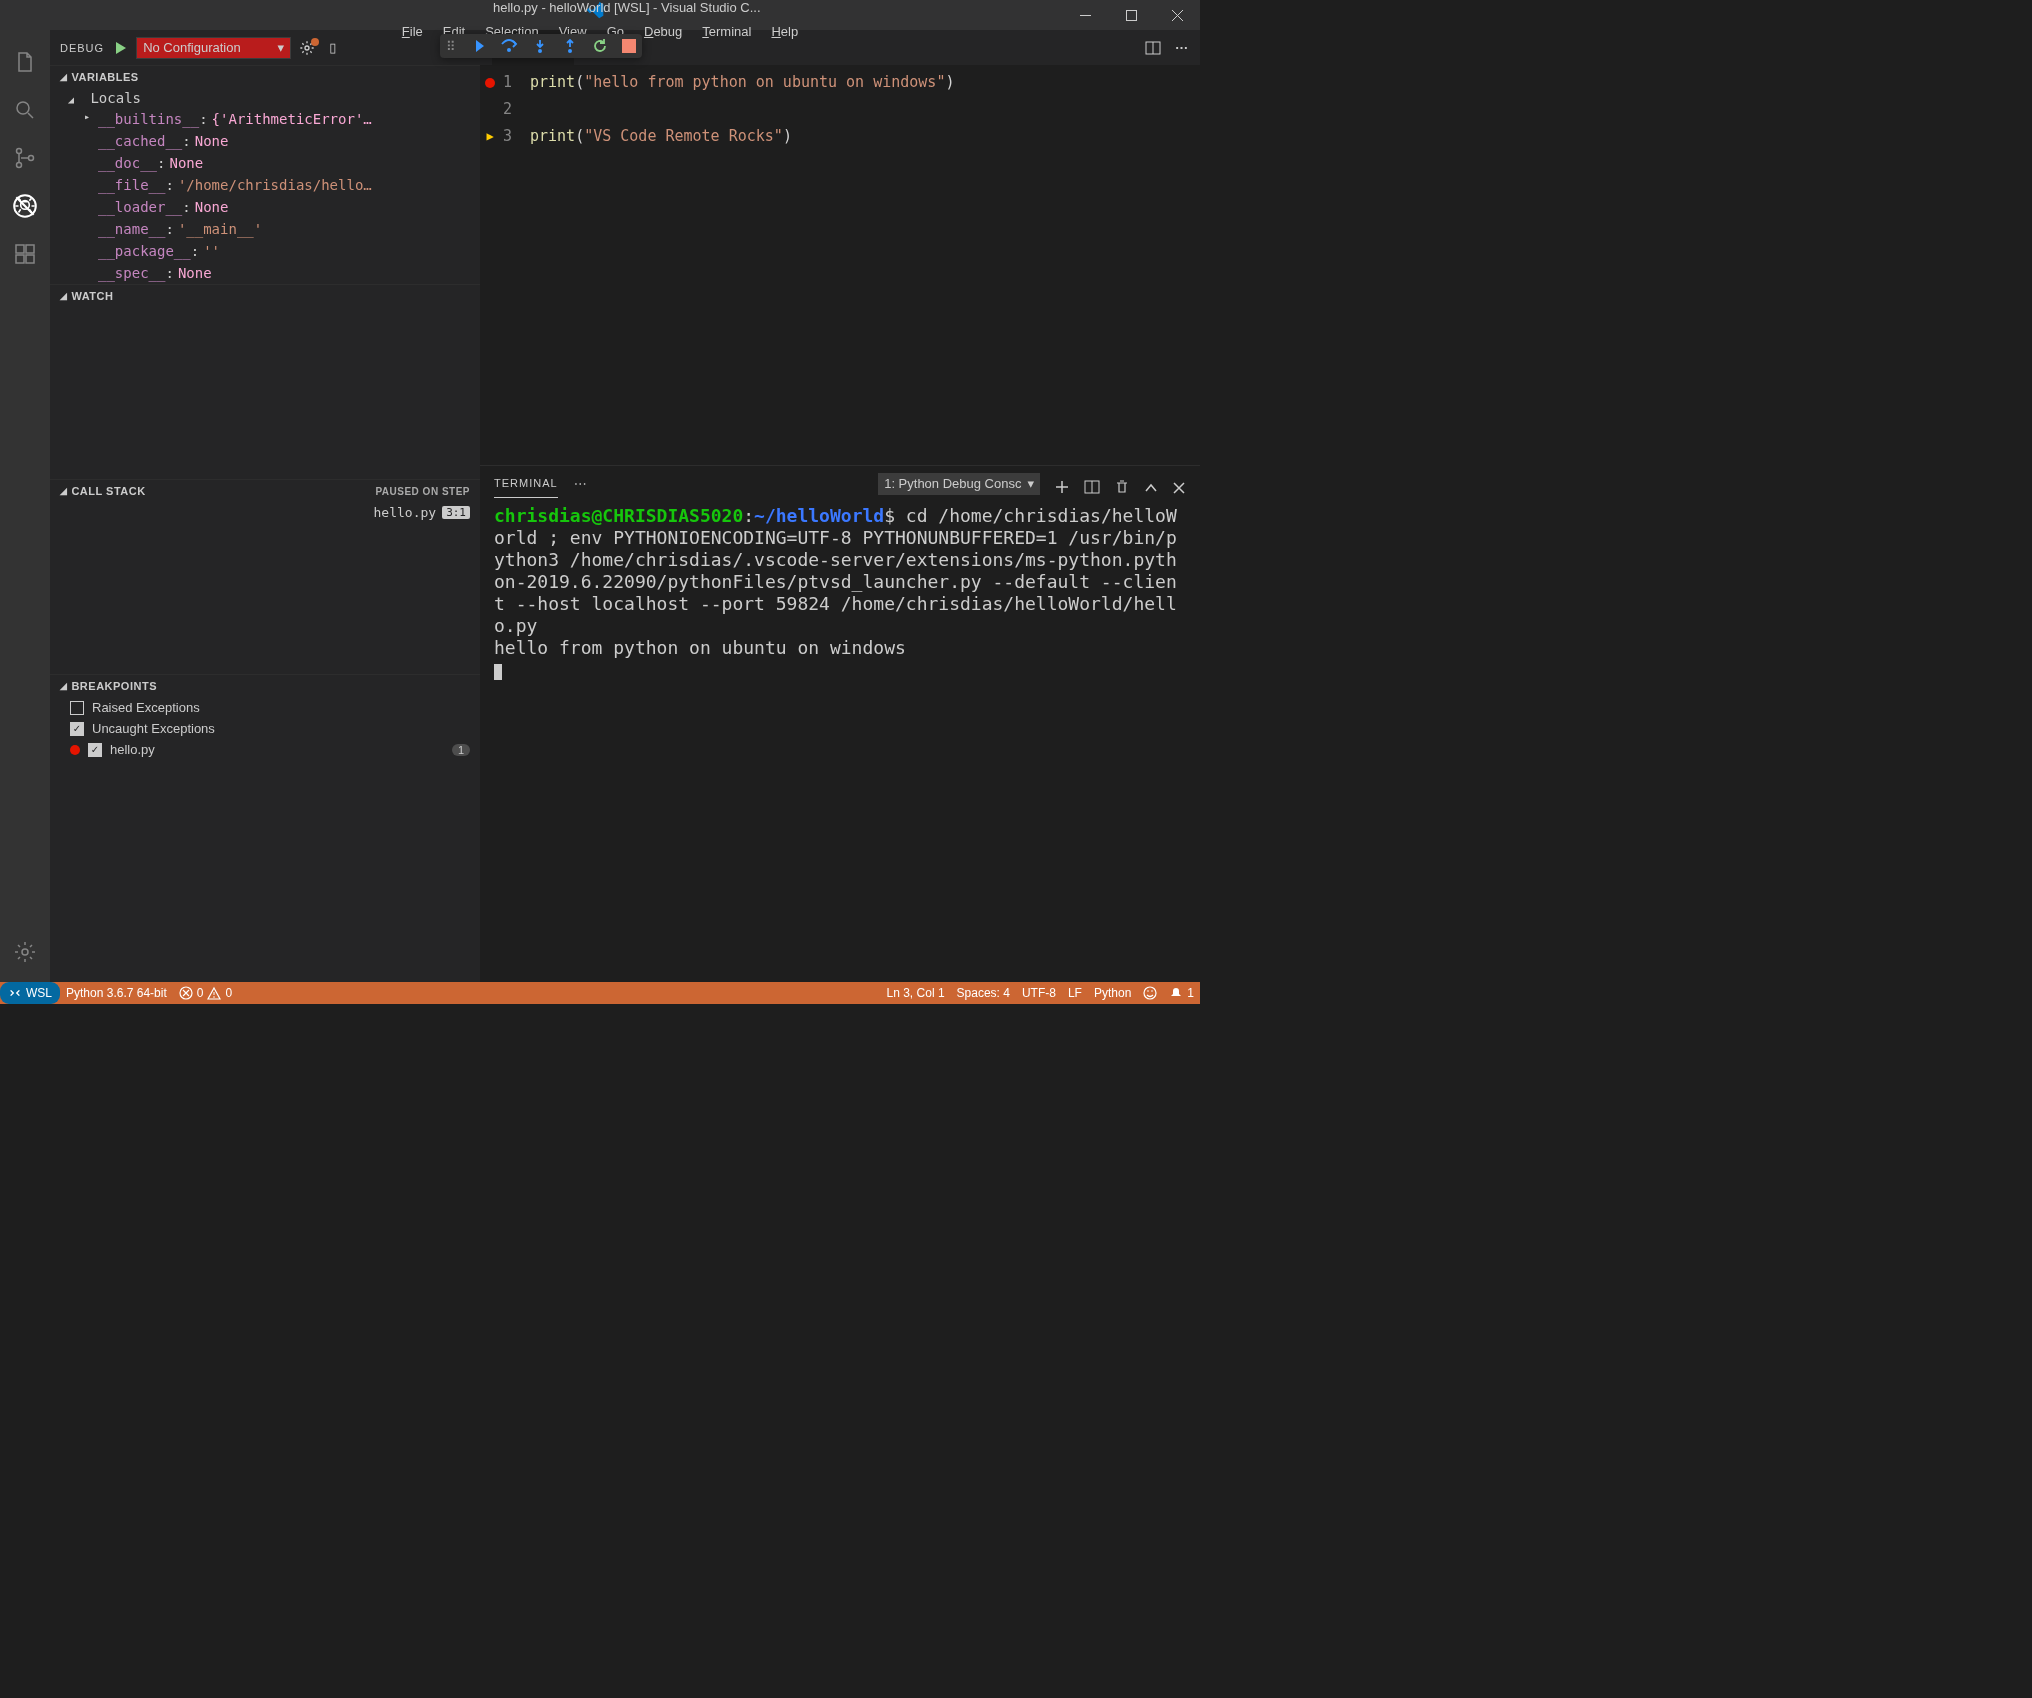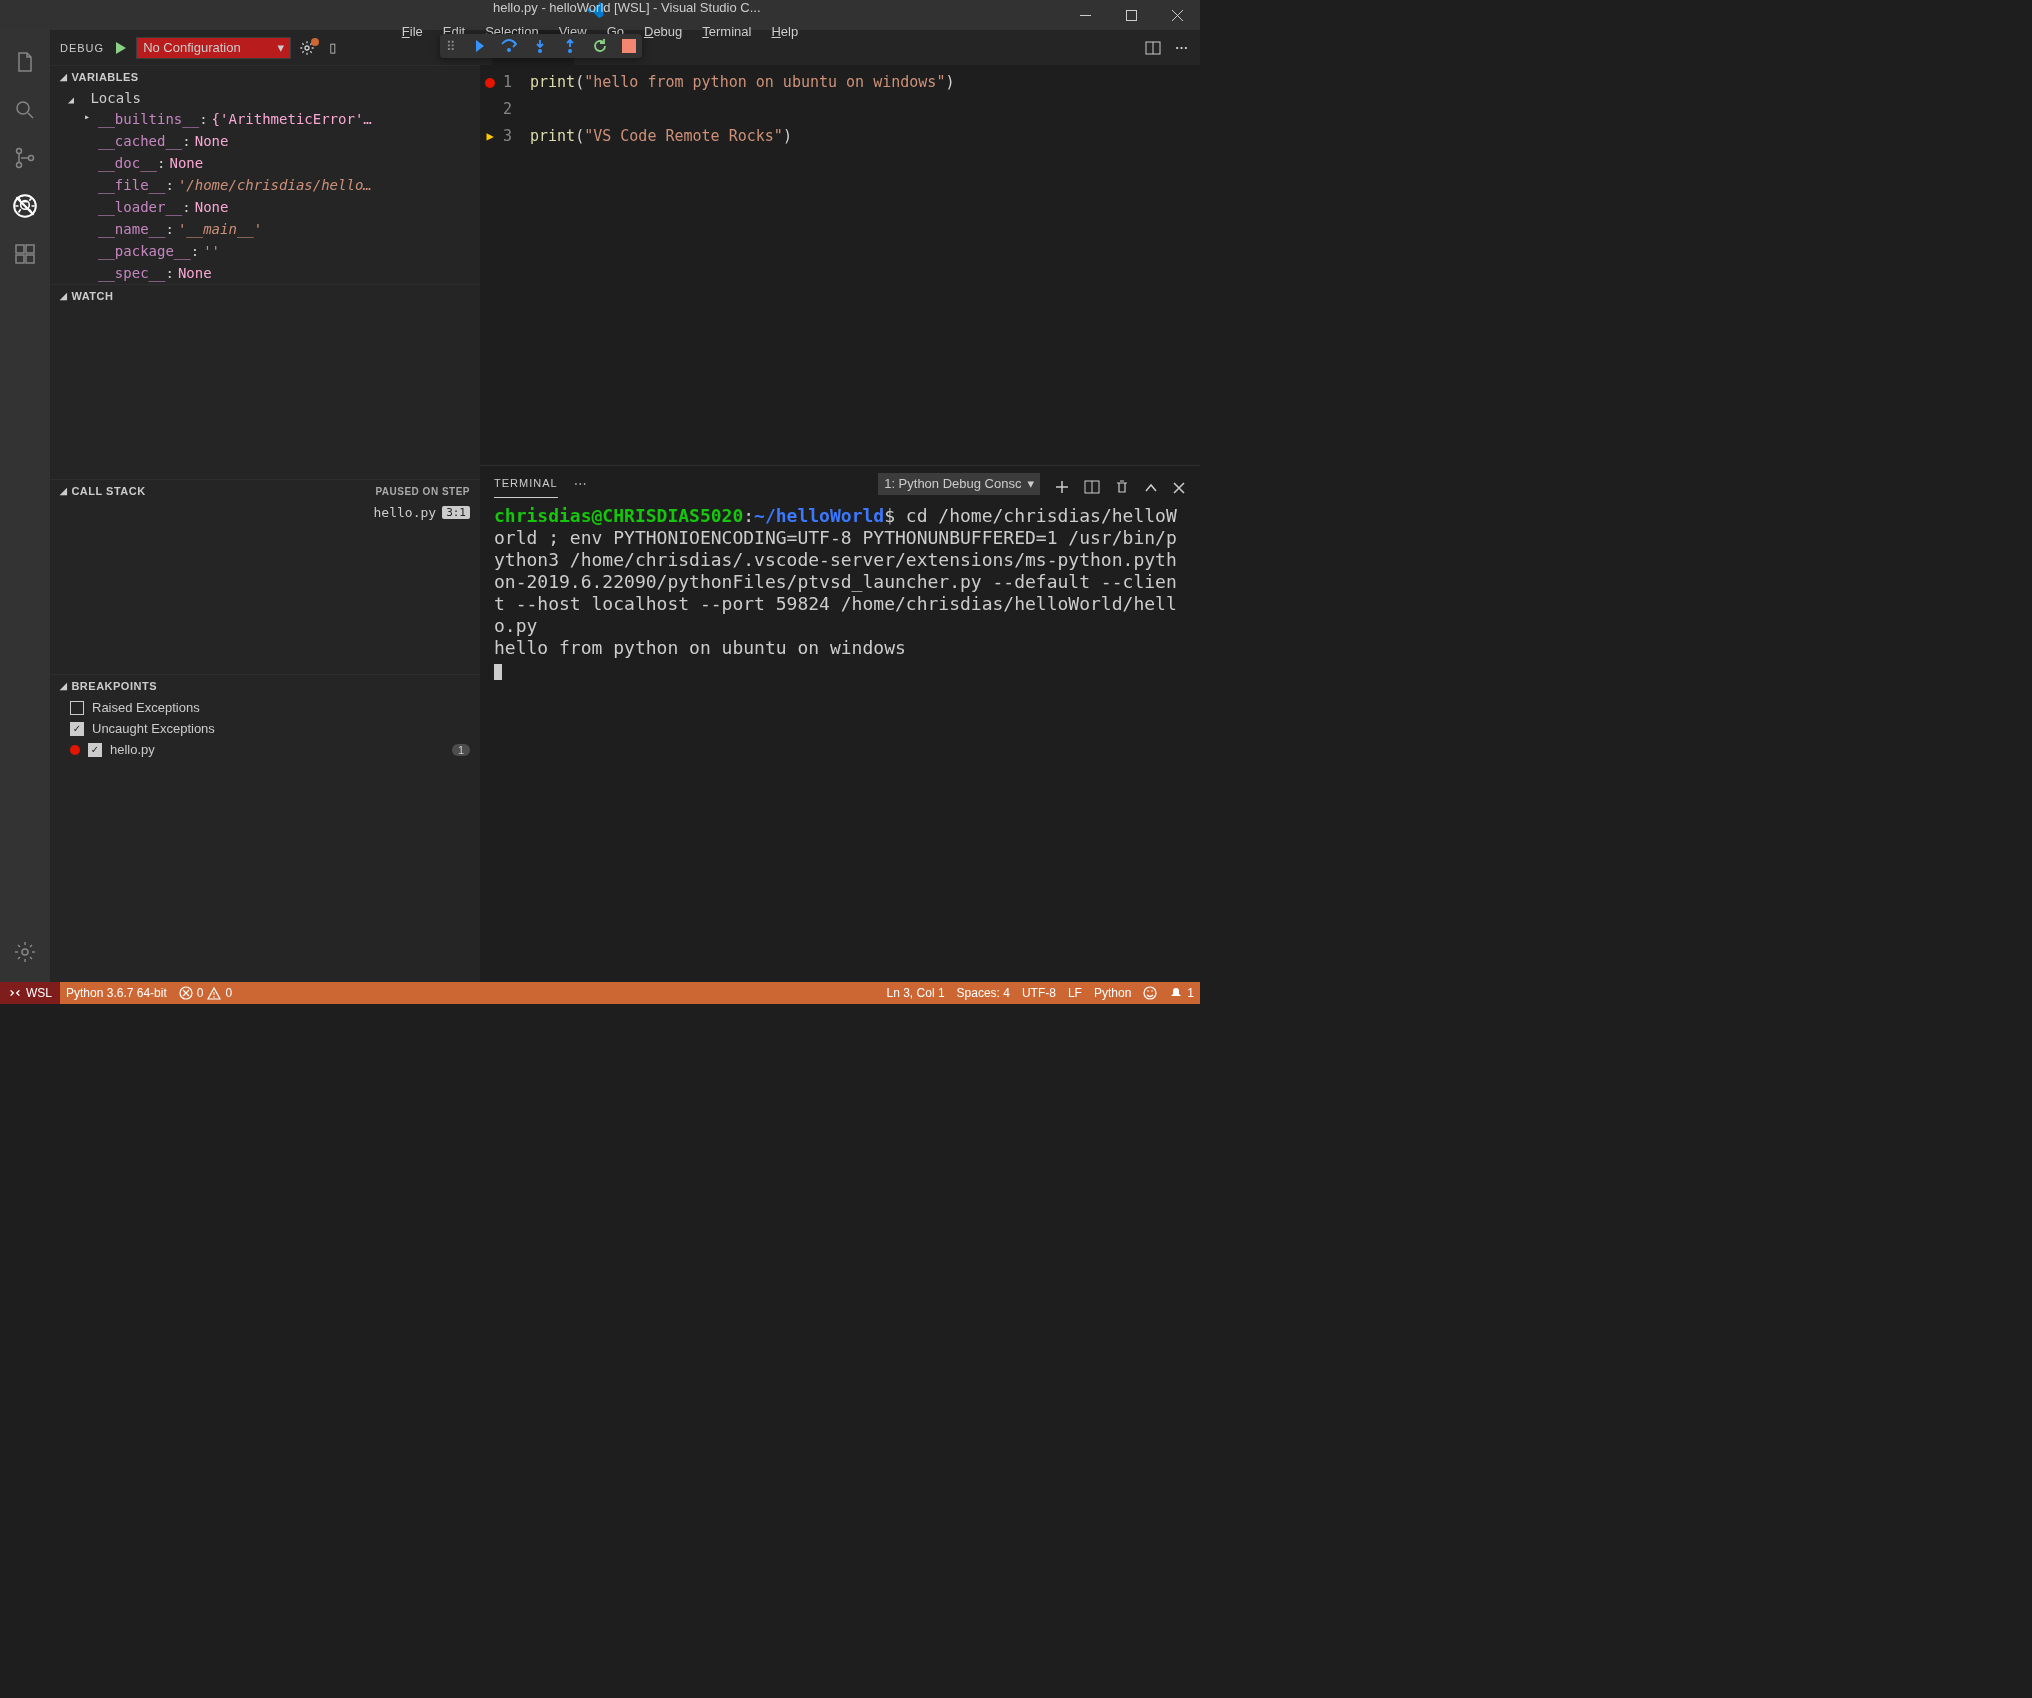--- a/index.html
+++ b/index.html
@@ -150,21 +150,21 @@
 .var-row {
   padding: 3px 10px 3px 34px;
   display: flex;
   white-space: nowrap;
   overflow: hidden;
 }
 .var-expand { margin-right: 4px; color: #cccccc; font-size: 10px; display: inline-block; width: 10px; }
 .var-name { color: #c586c0; }
 .var-colon { color: #cccccc; margin: 0 4px 0 0; }
 .var-val { color: #f9a8d4; }
-.var-val.str { color: #ce9178; font-style: italic; }
+.var-val.str { color: #ce9178; }
 .watch-body { height: 172px; }
 .stack-body { height: 172px; }
 .stack-row {
   padding: 3px 10px 3px 22px;
   display: flex;
   align-items: center;
   font-family: Consolas, monospace;
   font-size: 13px;
 }
 .stack-name { color: #cccccc; }
@@ -345,26 +345,27 @@
 }
 .status-bar {
   height: 22px;
   background: #cc6633;
   display: flex;
   align-items: center;
   font-size: 12px;
   color: #ffffff;
 }
 .status-remote {
-  background: #7f1d1d;
+  background: #0369a1;
   height: 100%;
   display: flex;
   align-items: center;
   padding: 0 8px;
   gap: 4px;
+  border-radius: 9px;
 }
 .status-item {
   padding: 0 6px;
   display: flex;
   align-items: center;
   gap: 4px;
   height: 100%;
   cursor: pointer;
 }
 .status-right { margin-left: auto; display: flex; }

